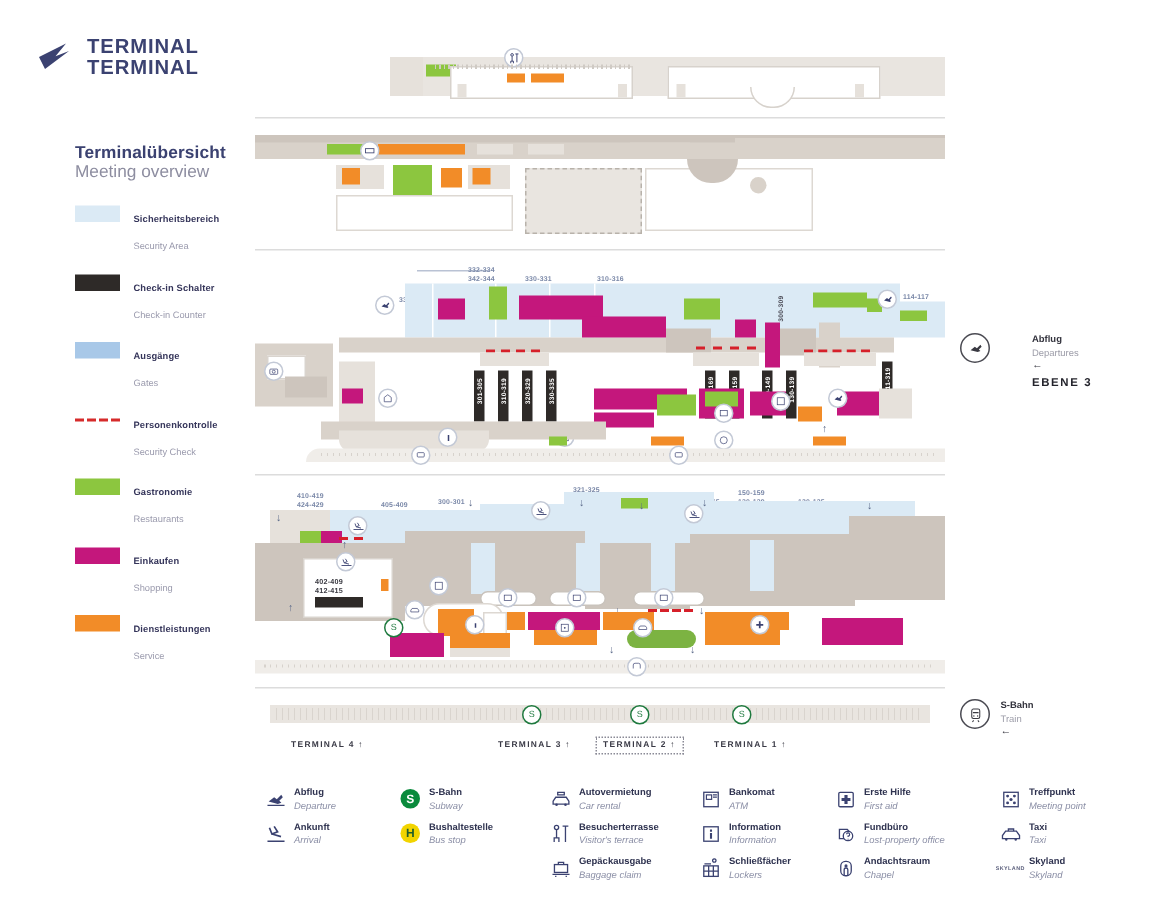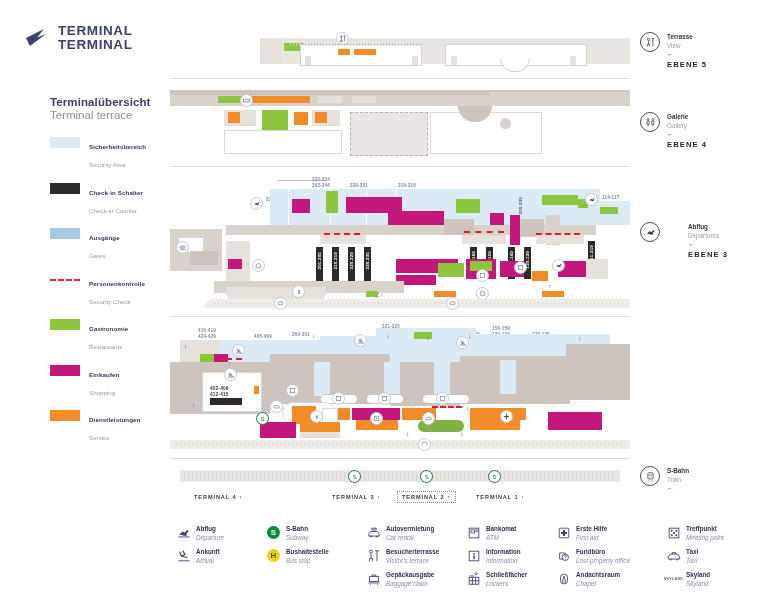--- a/index.html
+++ b/index.html
@@ -105,21 +105,21 @@
       </svg>
     </span>
     <span class="words">
       <div>TERMINAL</div>
       <div>TERMINAL</div>
     </span>
   </div>
 
   <div id="legend">
     <div class="title-de">Terminalübersicht</div>
-    <div class="title-en">Terminal terrace</div>
+    <div class="title-en">Meeting overview</div>
     <div class="items">
 
       <div class="lgd-row">
         <span class="lgd-sw" style="background:#dbeaf5"></span>
         <span>
           <span class="lgd-de">Sicherheitsbereich</span><br>
           <span class="lgd-en">Security Area</span>
         </span>
       </div>
 
@@ -541,50 +541,21 @@
       <div class="shape" style="left:14px;top:6px;width:432px;height:8px;background:repeating-linear-gradient(90deg,#d9d4ce 0 1px,transparent 1px 4px);"></div>
       <div class="poi grn" style="left:178px;top:4px;">S</div>
       <div class="poi grn" style="left:250px;top:4px;">S</div>
       <div class="poi grn" style="left:318px;top:4px;">S</div>
     </div>
 
   </div>
 
   <div id="levels">
 
-    <div class="lvlrow" style="top:32px;">
-      <span class="lvl-ico">
-        <svg viewBox="0 0 14 14" width="11" height="11">
-            <circle cx="4.5" cy="3" r="1.4" fill="none" stroke="#3a3a42" stroke-width=".9"></circle>
-            <path d="M4.5 4.6v5M3.1 12v-2.6h2.8V12M10 2v10M8.4 2h3.2" stroke="#3a3a42" stroke-width=".9" fill="none"></path>
-          </svg>
-      </span>
-      <span class="lvl-txt">
-        <div class="lvl-de">Terrasse</div>
-        <div class="lvl-en">View</div>
-        <div class="lvl-ar">←</div>
-        <div class="lvl-no">EBENE 5</div>
-      </span>
-    </div>
-
-    <div class="lvlrow" style="top:112px;">
-      <span class="lvl-ico">
-        <svg viewBox="0 0 14 14" width="11" height="11">
-            <circle cx="4" cy="3.2" r="1.2" fill="none" stroke="#3a3a42" stroke-width=".9"></circle>
-            <circle cx="10" cy="3.2" r="1.2" fill="none" stroke="#3a3a42" stroke-width=".9"></circle>
-            <path d="M2.6 5.2h2.8v4H2.6zM8.6 5.2h2.8v4H8.6zM4 9.2v2.6M10 9.2v2.6" stroke="#3a3a42" stroke-width=".9" fill="none"></path>
-          </svg>
-      </span>
-      <span class="lvl-txt">
-        <div class="lvl-de">Galerie</div>
-        <div class="lvl-en">Gallery</div>
-        <div class="lvl-ar">←</div>
-        <div class="lvl-no">EBENE 4</div>
-      </span>
-    </div>
+
 
     <div class="lvlrow" style="top:222px;gap:28px;">
       <span class="lvl-ico">
         <svg viewBox="0 0 14 14" width="11" height="11">
             <path d="M1.5 10.5h11M2.6 8.2l3.6-3 1.8 1.4 3-3 1 1.6-2.4 2.5 1.4 1.2-2.4.9z" fill="#3a3a42"></path>
           </svg>
       </span>
       <span class="lvl-txt">
         <div class="lvl-de">Abflug</div>
         <div class="lvl-en">Departures</div>

